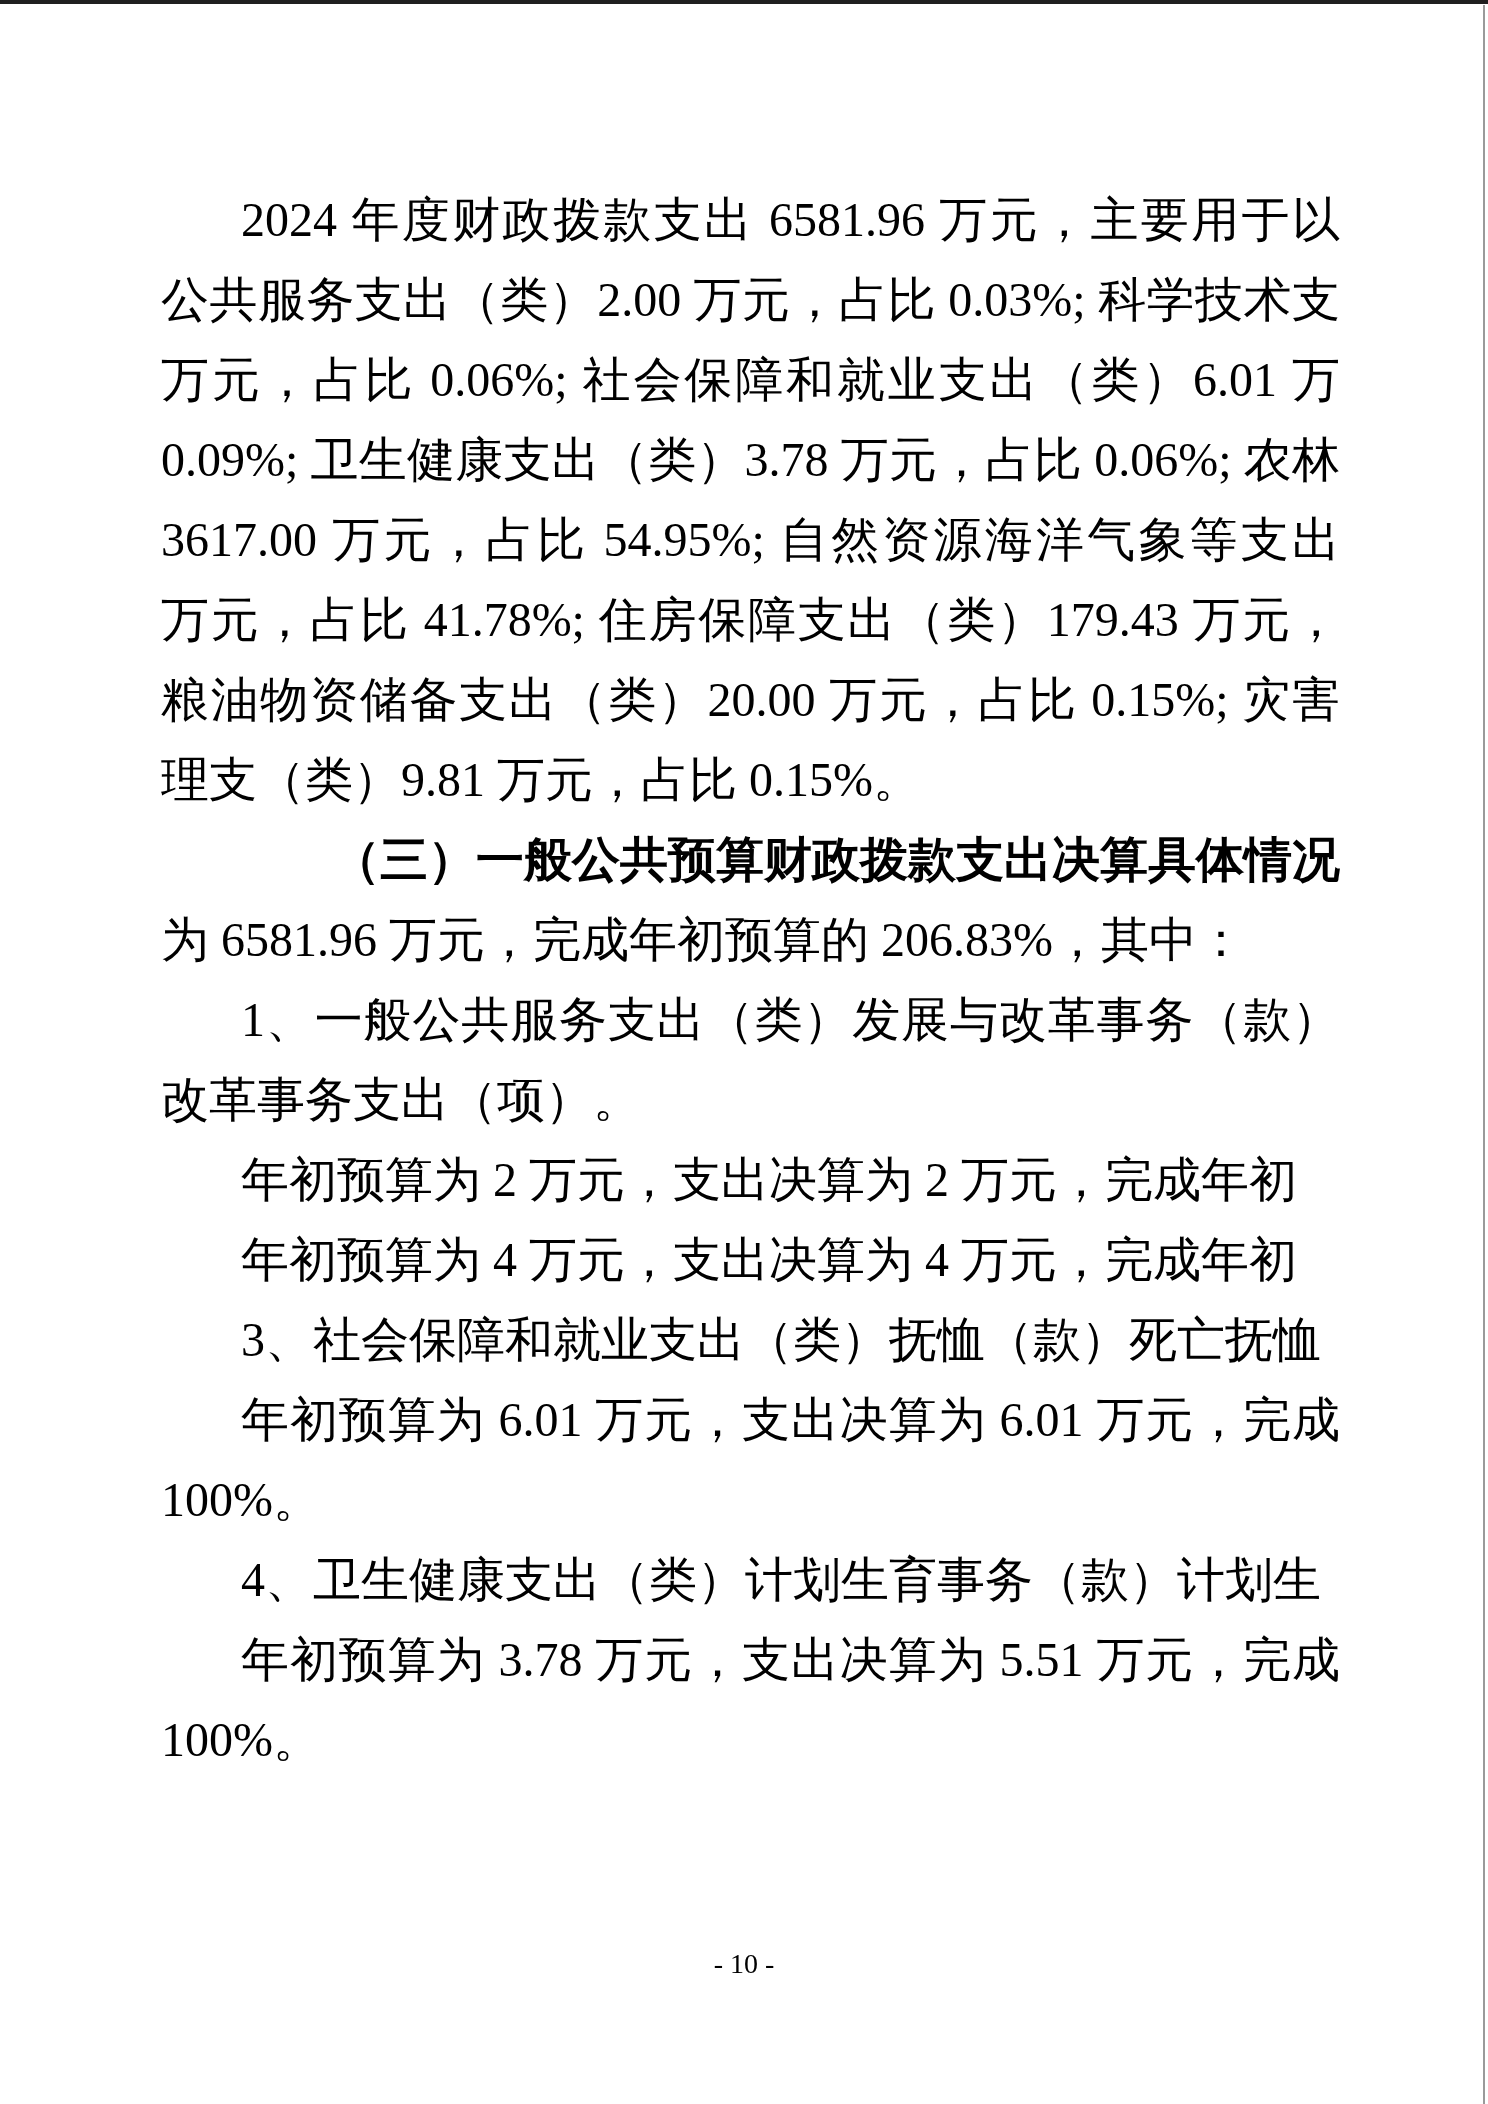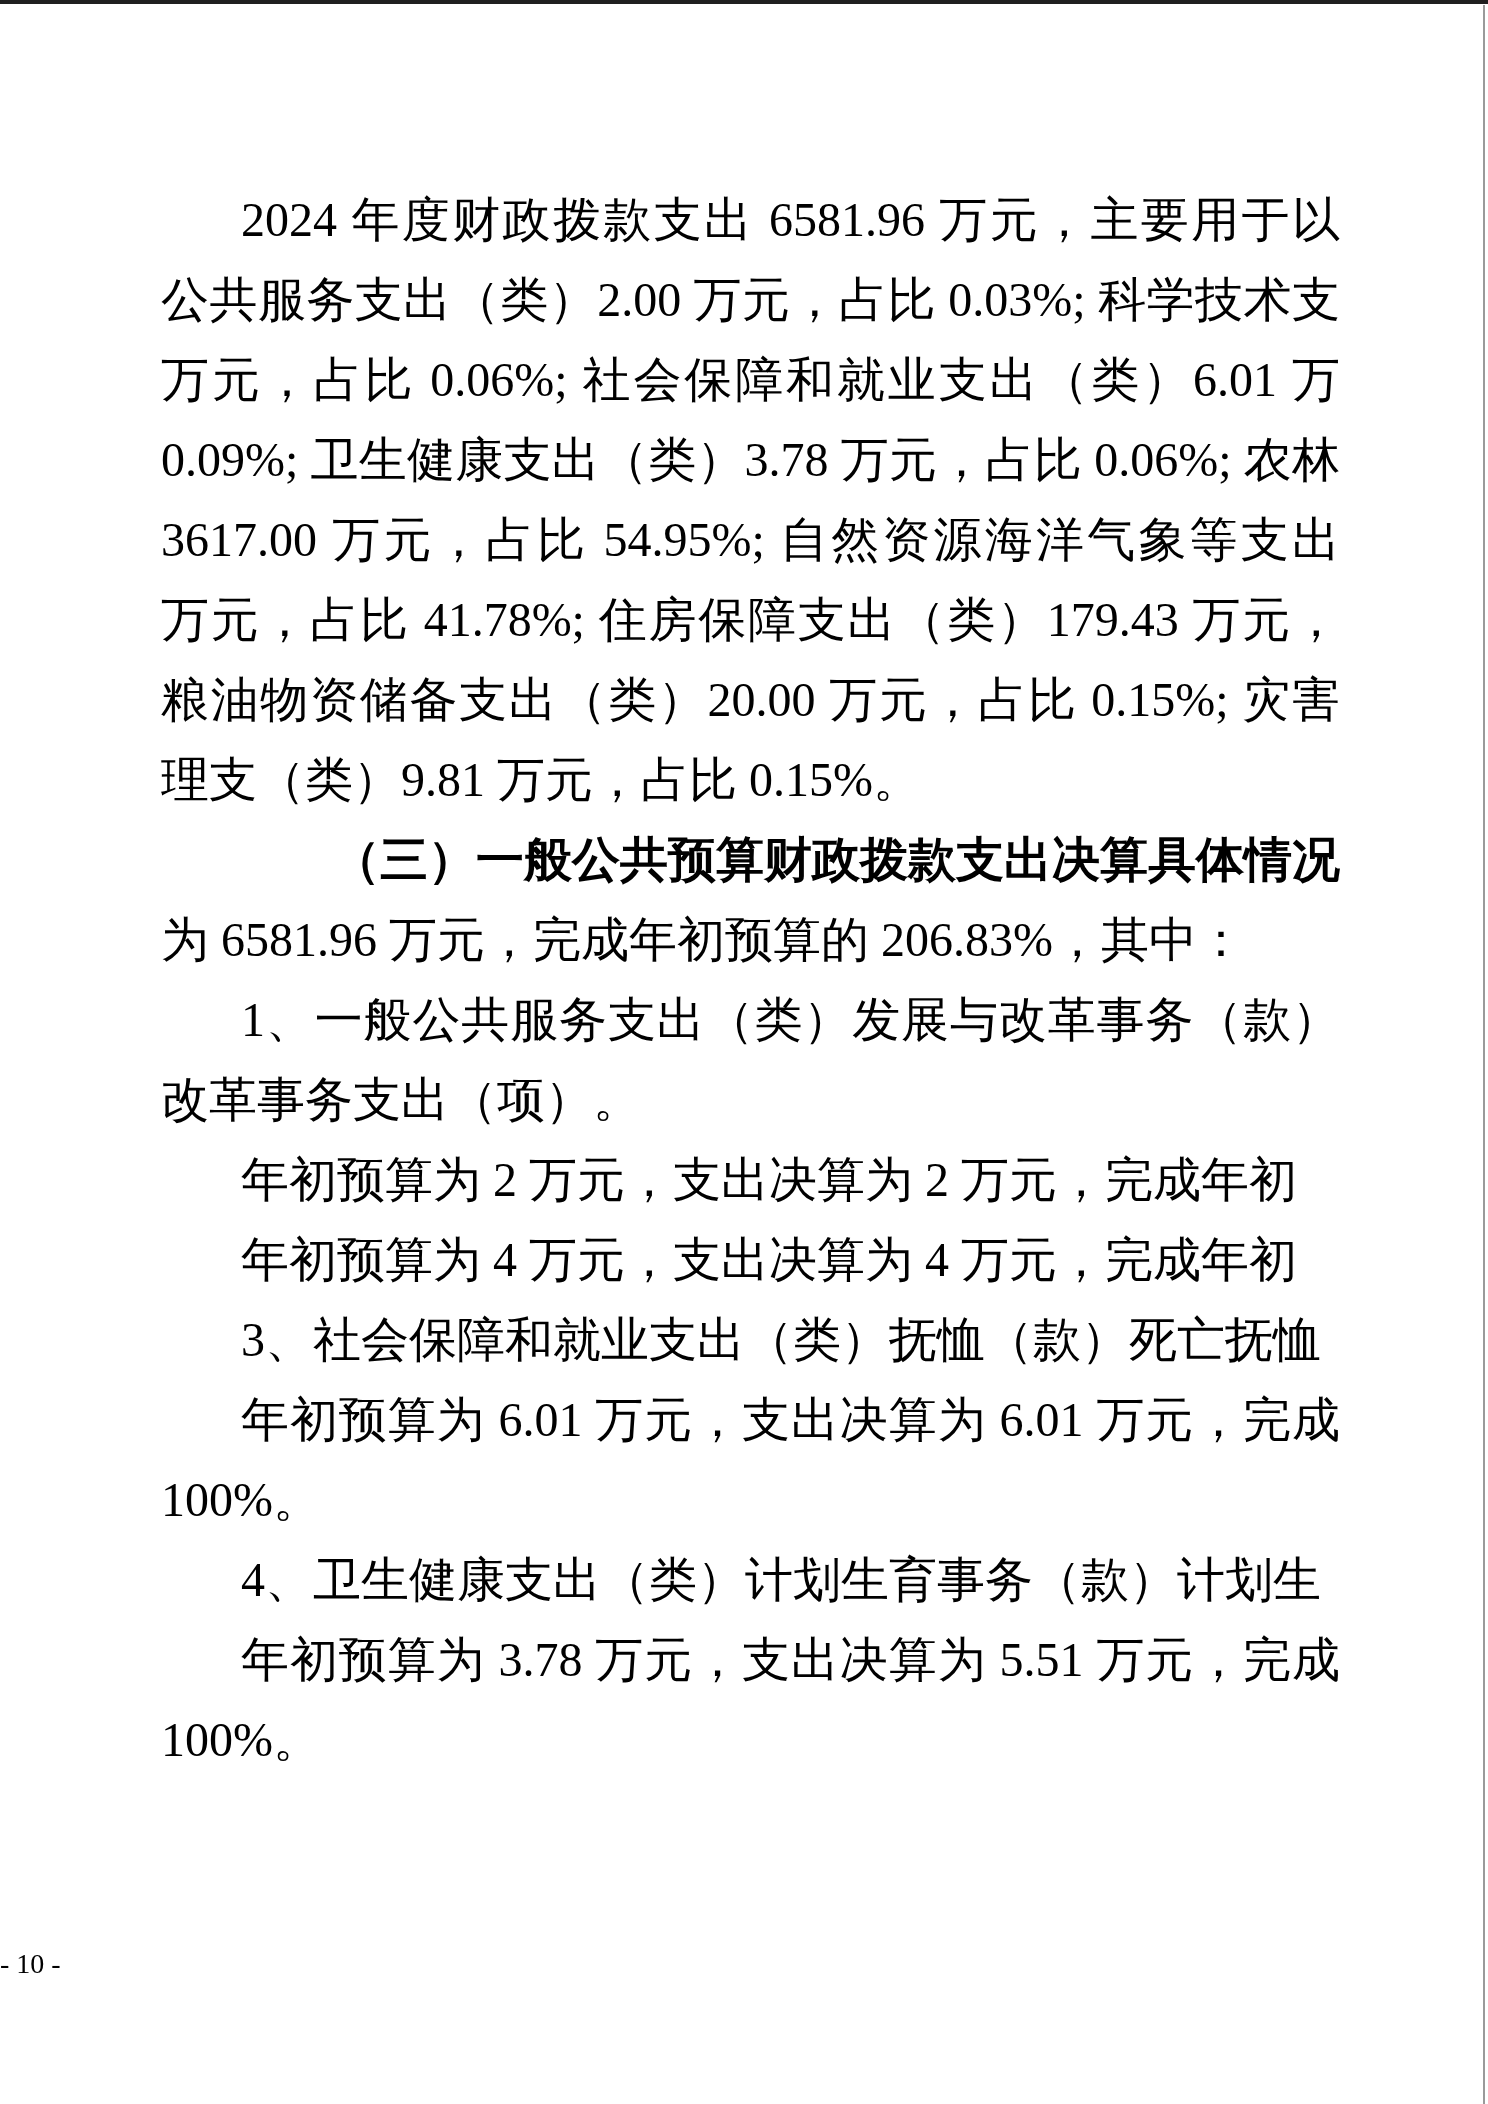--- a/index.html
+++ b/index.html
@@ -61,21 +61,21 @@
     font-weight: 700;
     text-align: right;
   }
   .page-number {
     position: absolute;
     top: 1944px;
     left: 0;
     width: 1488px;
     height: 40px;
     line-height: 40px;
-    text-align: left;
+    text-align: center;
     font-size: 28px;
     font-family: "Liberation Serif", "DejaVu Serif", serif;
     color: #000000;
   }
 </style>
 </head>
 <body>
 
 <div class="page">
   <div class="top-bar"></div>

